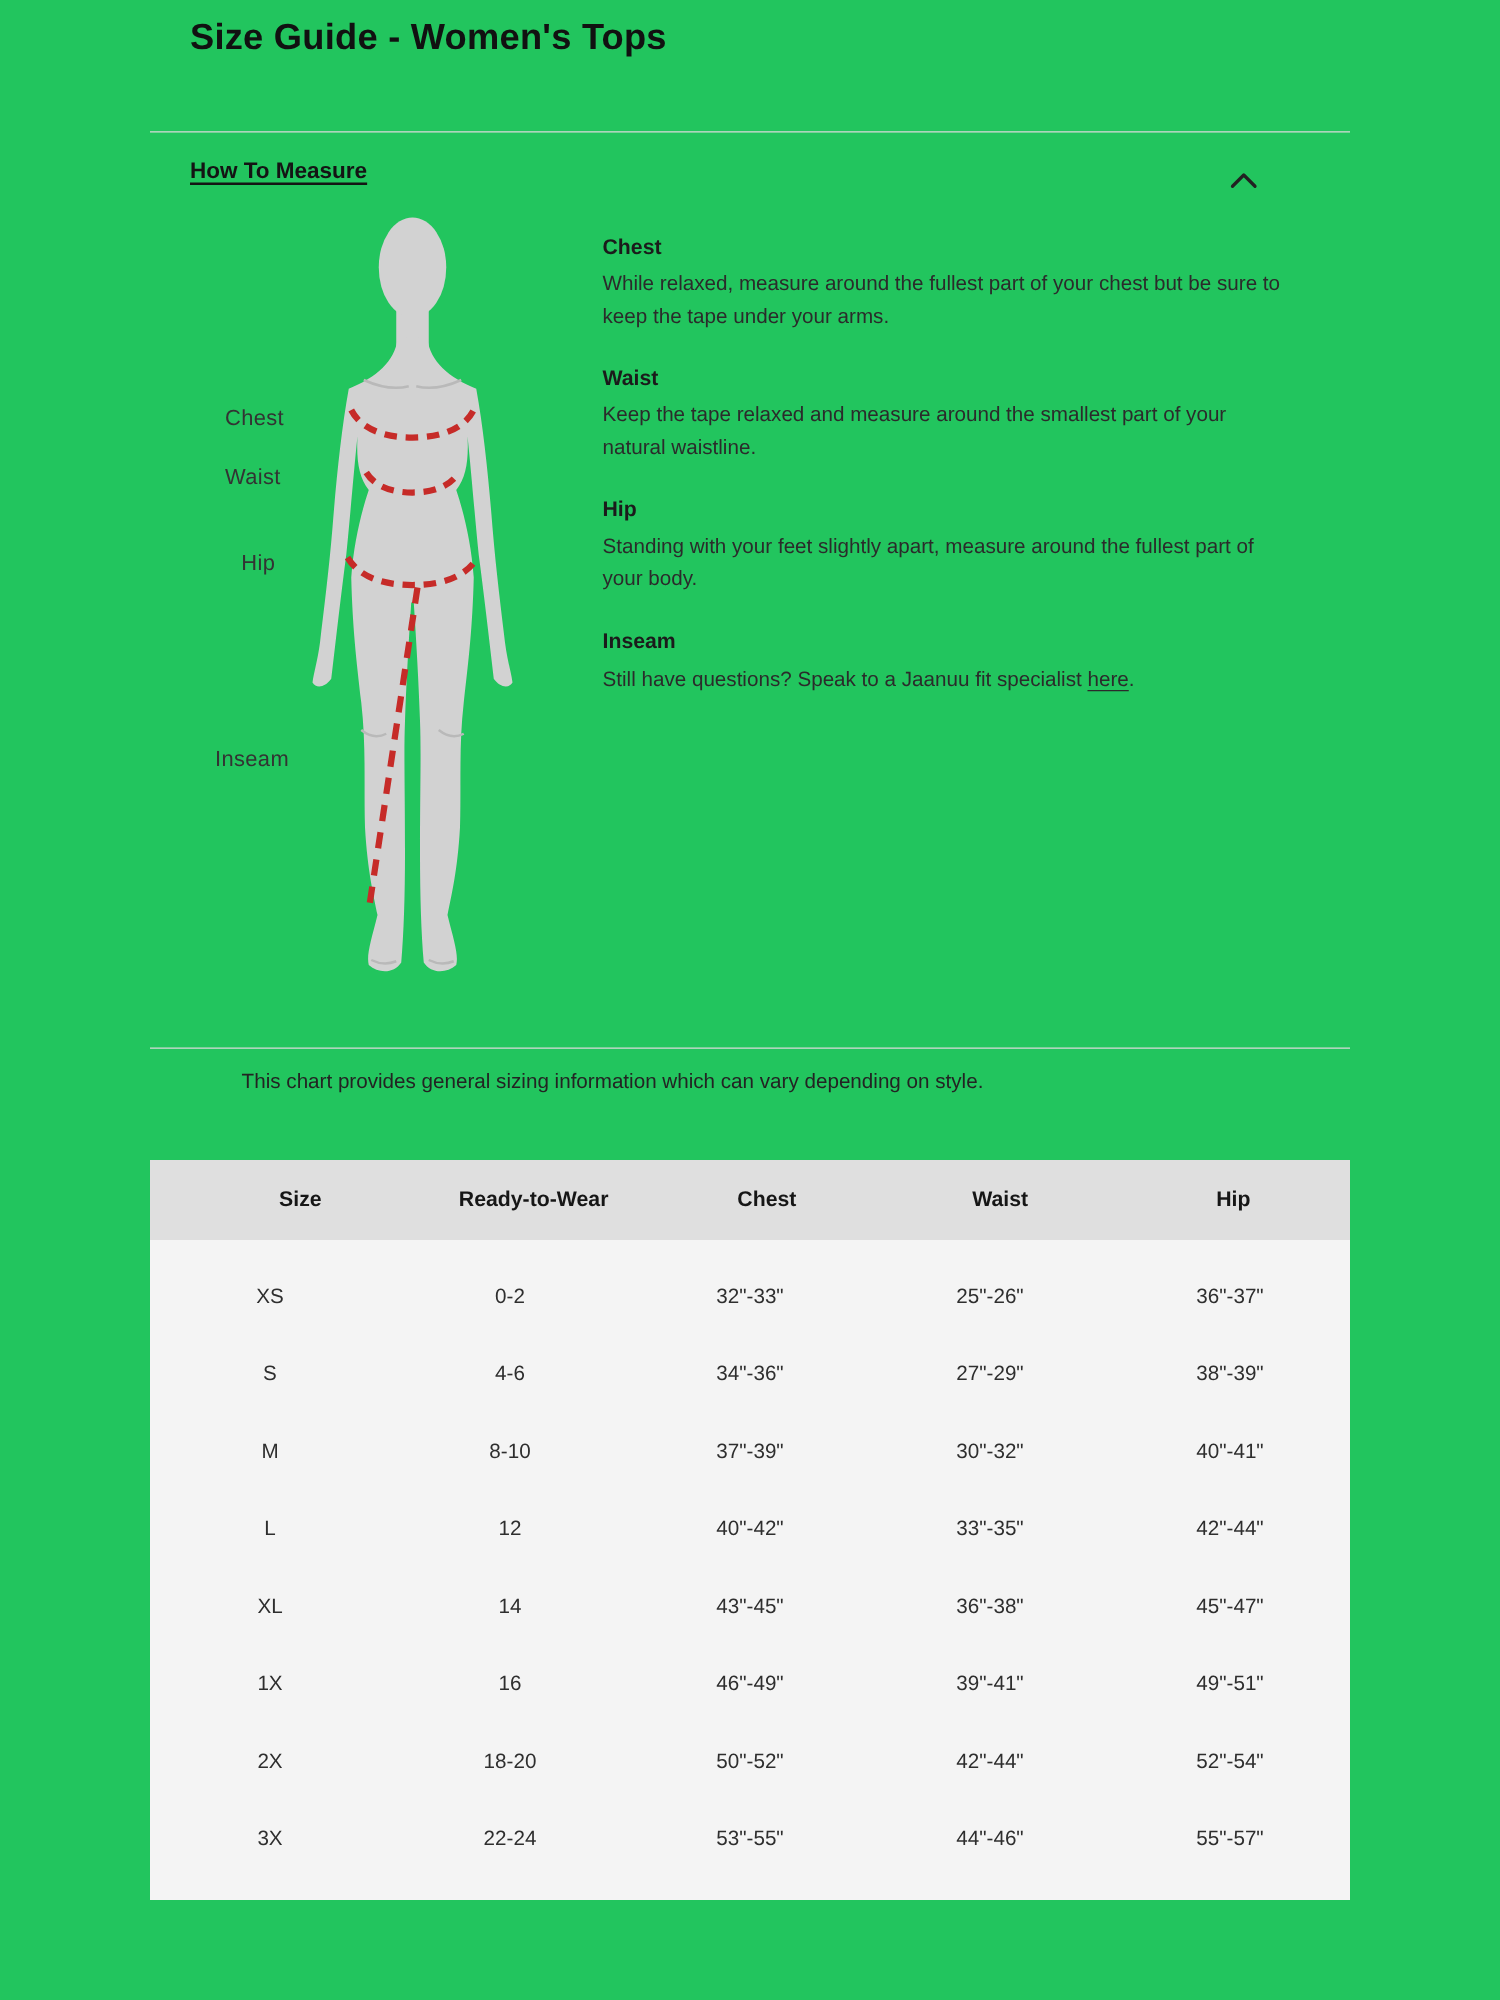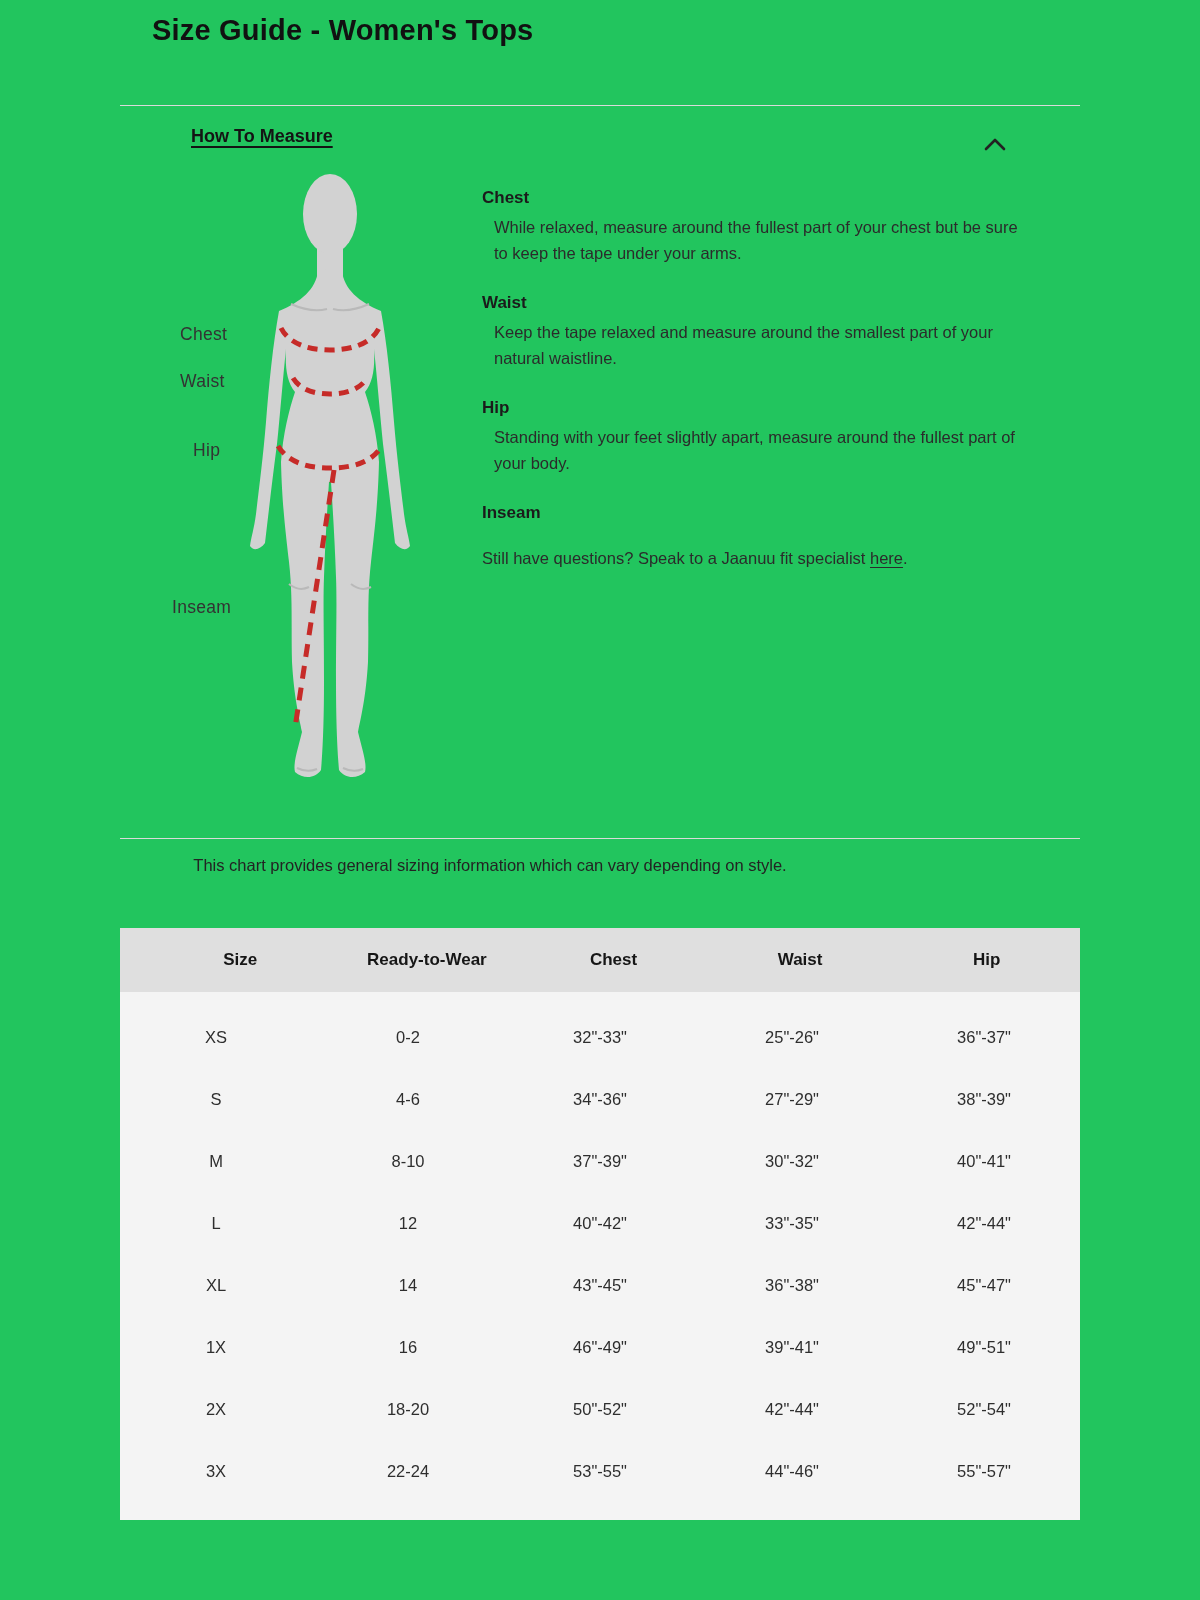--- a/index.html
+++ b/index.html
@@ -20,39 +20,38 @@
 
   .divider { position:absolute; left:120px; width:960px; border-top:1px solid #dadada; height:0; }
   .divider-1 { top:105px; }
   .divider-2 { top:838px; }
 
   .htm-heading {
     position:absolute; left:152px; top:126px;
     font-size:18px; font-weight:700; color:#141414;
     text-decoration:underline; text-underline-offset:4px; text-decoration-thickness:1.5px;
     cursor:pointer;
-    margin-left:39px;
   }
   .chevron-btn { position:absolute; left:978px; top:131px; width:34px; height:28px; cursor:pointer; }
   .chevron-btn svg { display:block; }
 
   .measure { position:absolute; left:120px; top:172px; width:960px; height:645px; }
 
   .fig-label { position:absolute; font-size:17.5px; font-weight:500; color:#333; letter-spacing:0.3px; }
   .fig-label.chest  { left:60px;  top:152px; }
   .fig-label.waist  { left:60px;  top:199px; }
   .fig-label.hip    { left:73px;  top:268px; }
   .fig-label.inseam { left:52px;  top:425px; }
 
   .silhouette { position:absolute; left:105px; top:0; width:210px; height:620px; }
 
   .measure-info { position:absolute; left:362px; top:16px; width:552px; }
   .measure-info h4 { margin:0 0 7px 0; font-size:17px; font-weight:700; color:#1b1b1b; }
-  .measure-info p  { margin:0 0 27px 12px; font-size:16.5px; line-height:25.5px; color:#2b2b2b; }
-  .questions-line { margin-top:26px; font-size:16.5px; color:#2b2b2b; }
+  .measure-info p  { margin:0 0 27px 0; font-size:16.5px; line-height:25.5px; color:#2b2b2b; }
+  .questions-line { margin-top:12px; font-size:16.5px; color:#2b2b2b; }
   .questions-line a { color:#2b2b2b; text-decoration:underline; text-underline-offset:3px; font-weight:500; cursor:pointer; }
 
   .chart-note {
     position:absolute; left:0; top:856px; width:980px;
     text-align:center; font-size:16.5px; color:#232323;
   }
 
   .size-table { position:absolute; left:120px; top:928px; width:960px; }
   .t-head {
     height:64px; background:#dfdfdf;

